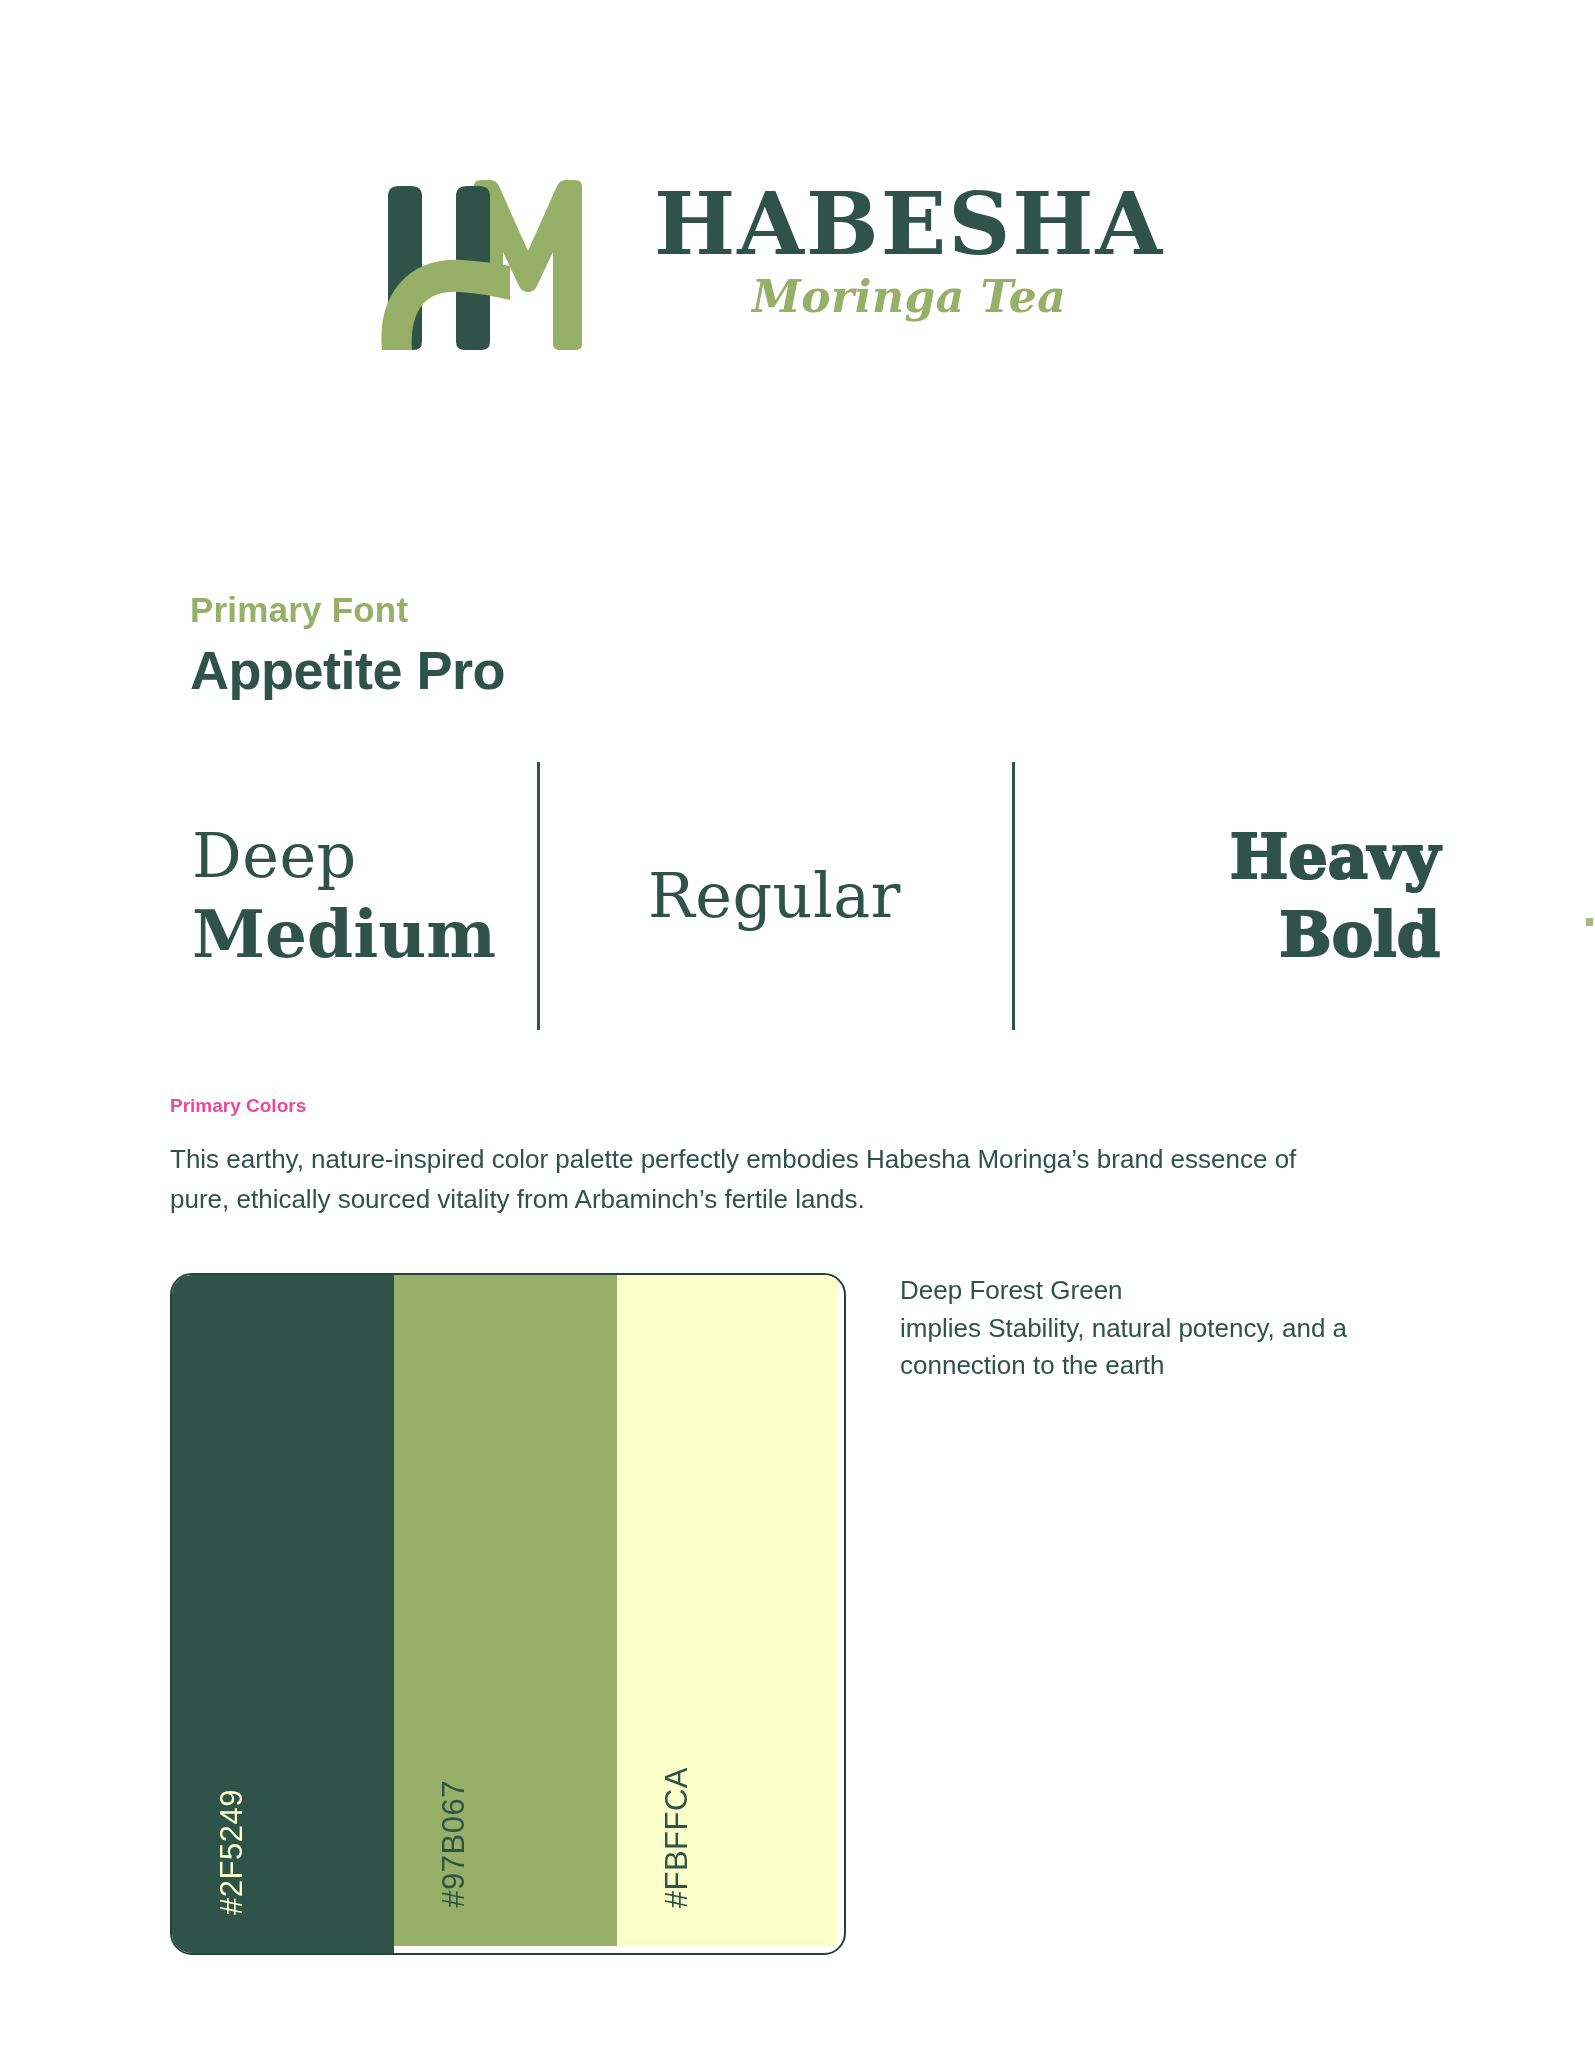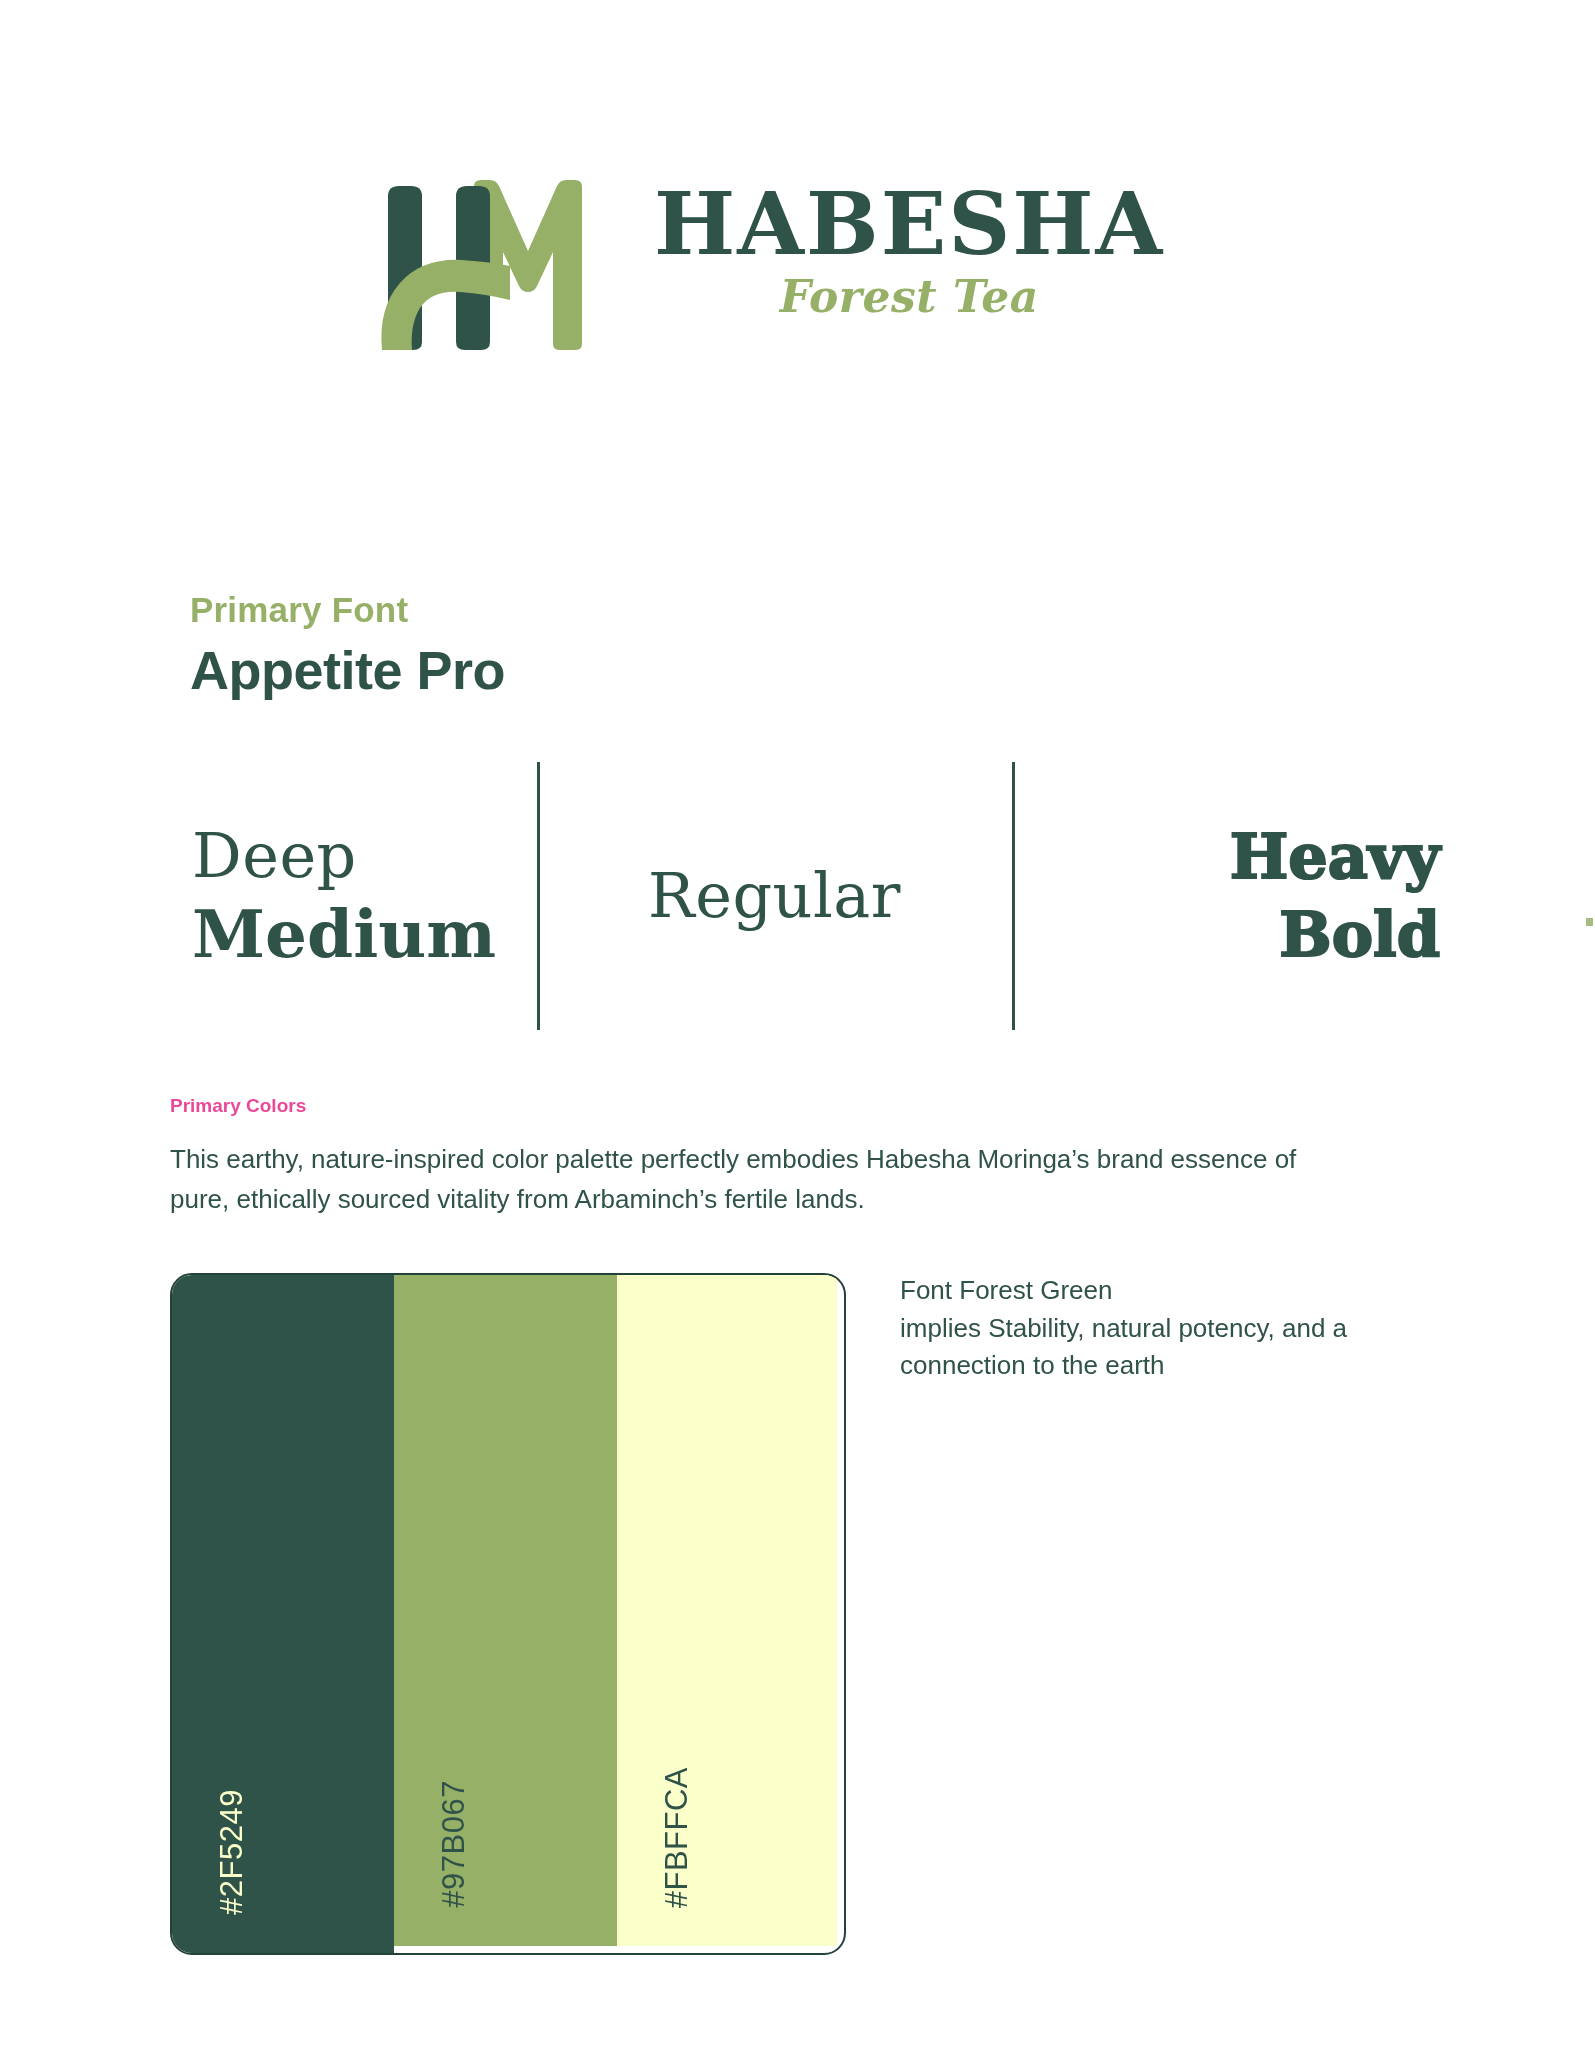--- a/index.html
+++ b/index.html
@@ -285,21 +285,21 @@
 
       <path d="M18 18 Q18 8 29 8 L41 8 Q52 8 52 18 L52 164 Q52 172 43 172 L27 172 Q18 172 18 164 Z" fill="#2F5249"></path>
 
       <path d="M86 18 Q86 8 97 8 L109 8 Q120 8 120 18 L120 164 Q120 172 111 172 L95 172 Q86 172 86 164 Z" fill="#2F5249"></path>
 
       <path d="M12 172 Q8 130 30 105 Q52 80 92 82 Q122 84 140 88 L140 122 Q116 116 90 114 Q62 112 50 130 Q40 146 42 172 Z" fill="#97B067"></path>
     </svg>
 
     <div id="logo-text-block">
       <div id="brand-wordmark">HABESHA</div>
-      <div id="brand-tagline">Forest Tea</div>
+      <div id="brand-tagline">Moringa Tea</div>
     </div>
   </div>
 
   <div id="primary-font-section">
     <p class="section-eyebrow">Primary Font</p>
     <p id="primary-font-name">Appetite Pro</p>
   </div>
 
   <div id="font-specimens">
 
@@ -335,20 +335,20 @@
         <span class="swatch-hex" id="swatch-hex-1">#97B067</span>
       </div>
       <div class="swatch" id="swatch-2">
         <span class="swatch-hex" id="swatch-hex-2">#FBFFCA</span>
       </div>
     </div>
   </div>
 
   <div id="color-meanings">
     <div class="color-meaning" id="color-meaning-0">
-      <span class="color-meaning-name">Font Forest Green</span>
+      <span class="color-meaning-name">Deep Forest Green</span>
       <span class="color-meaning-desc">implies Stability, natural potency, and a connection to the earth</span>
     </div>
   </div>
 
   <div id="edge-dot"></div>
 
 </div>
 
 </body></html>

